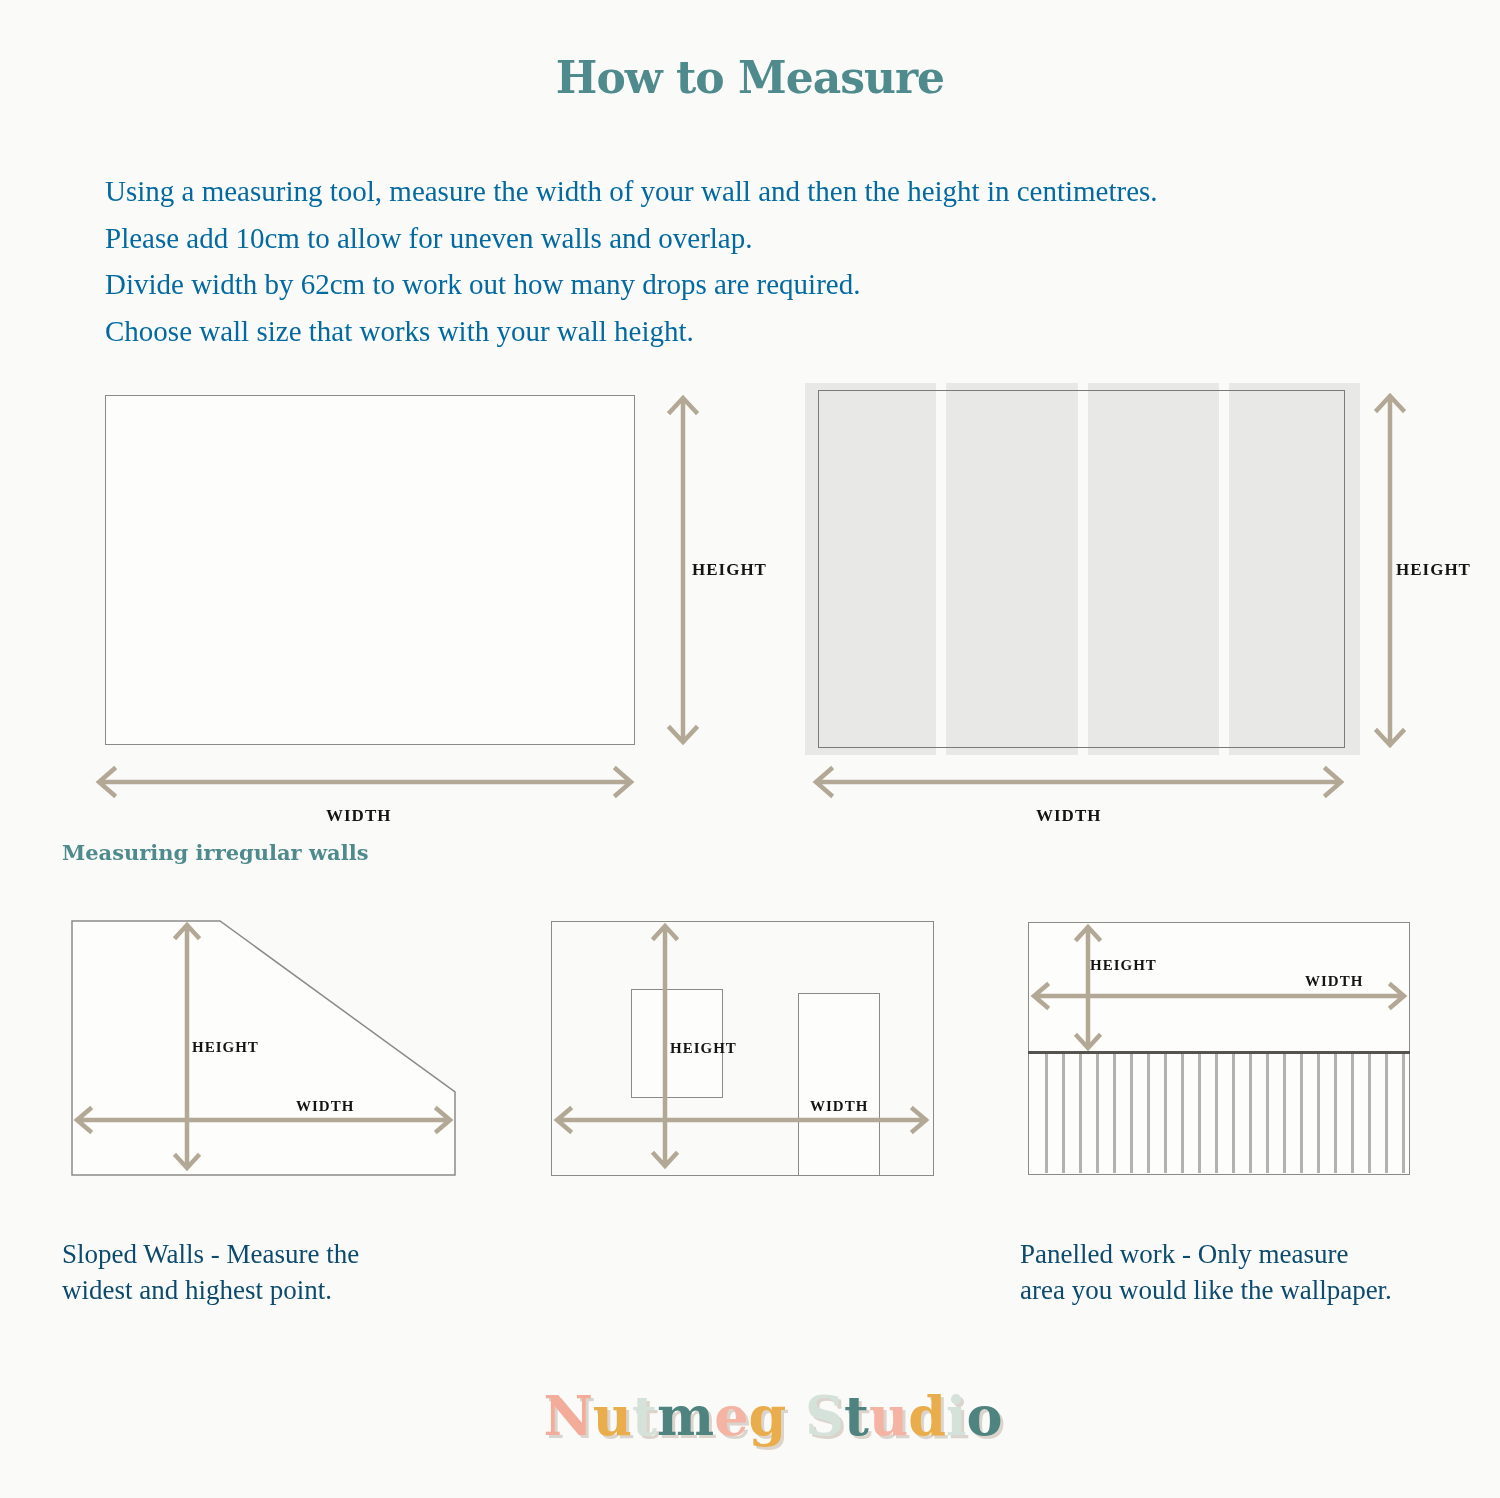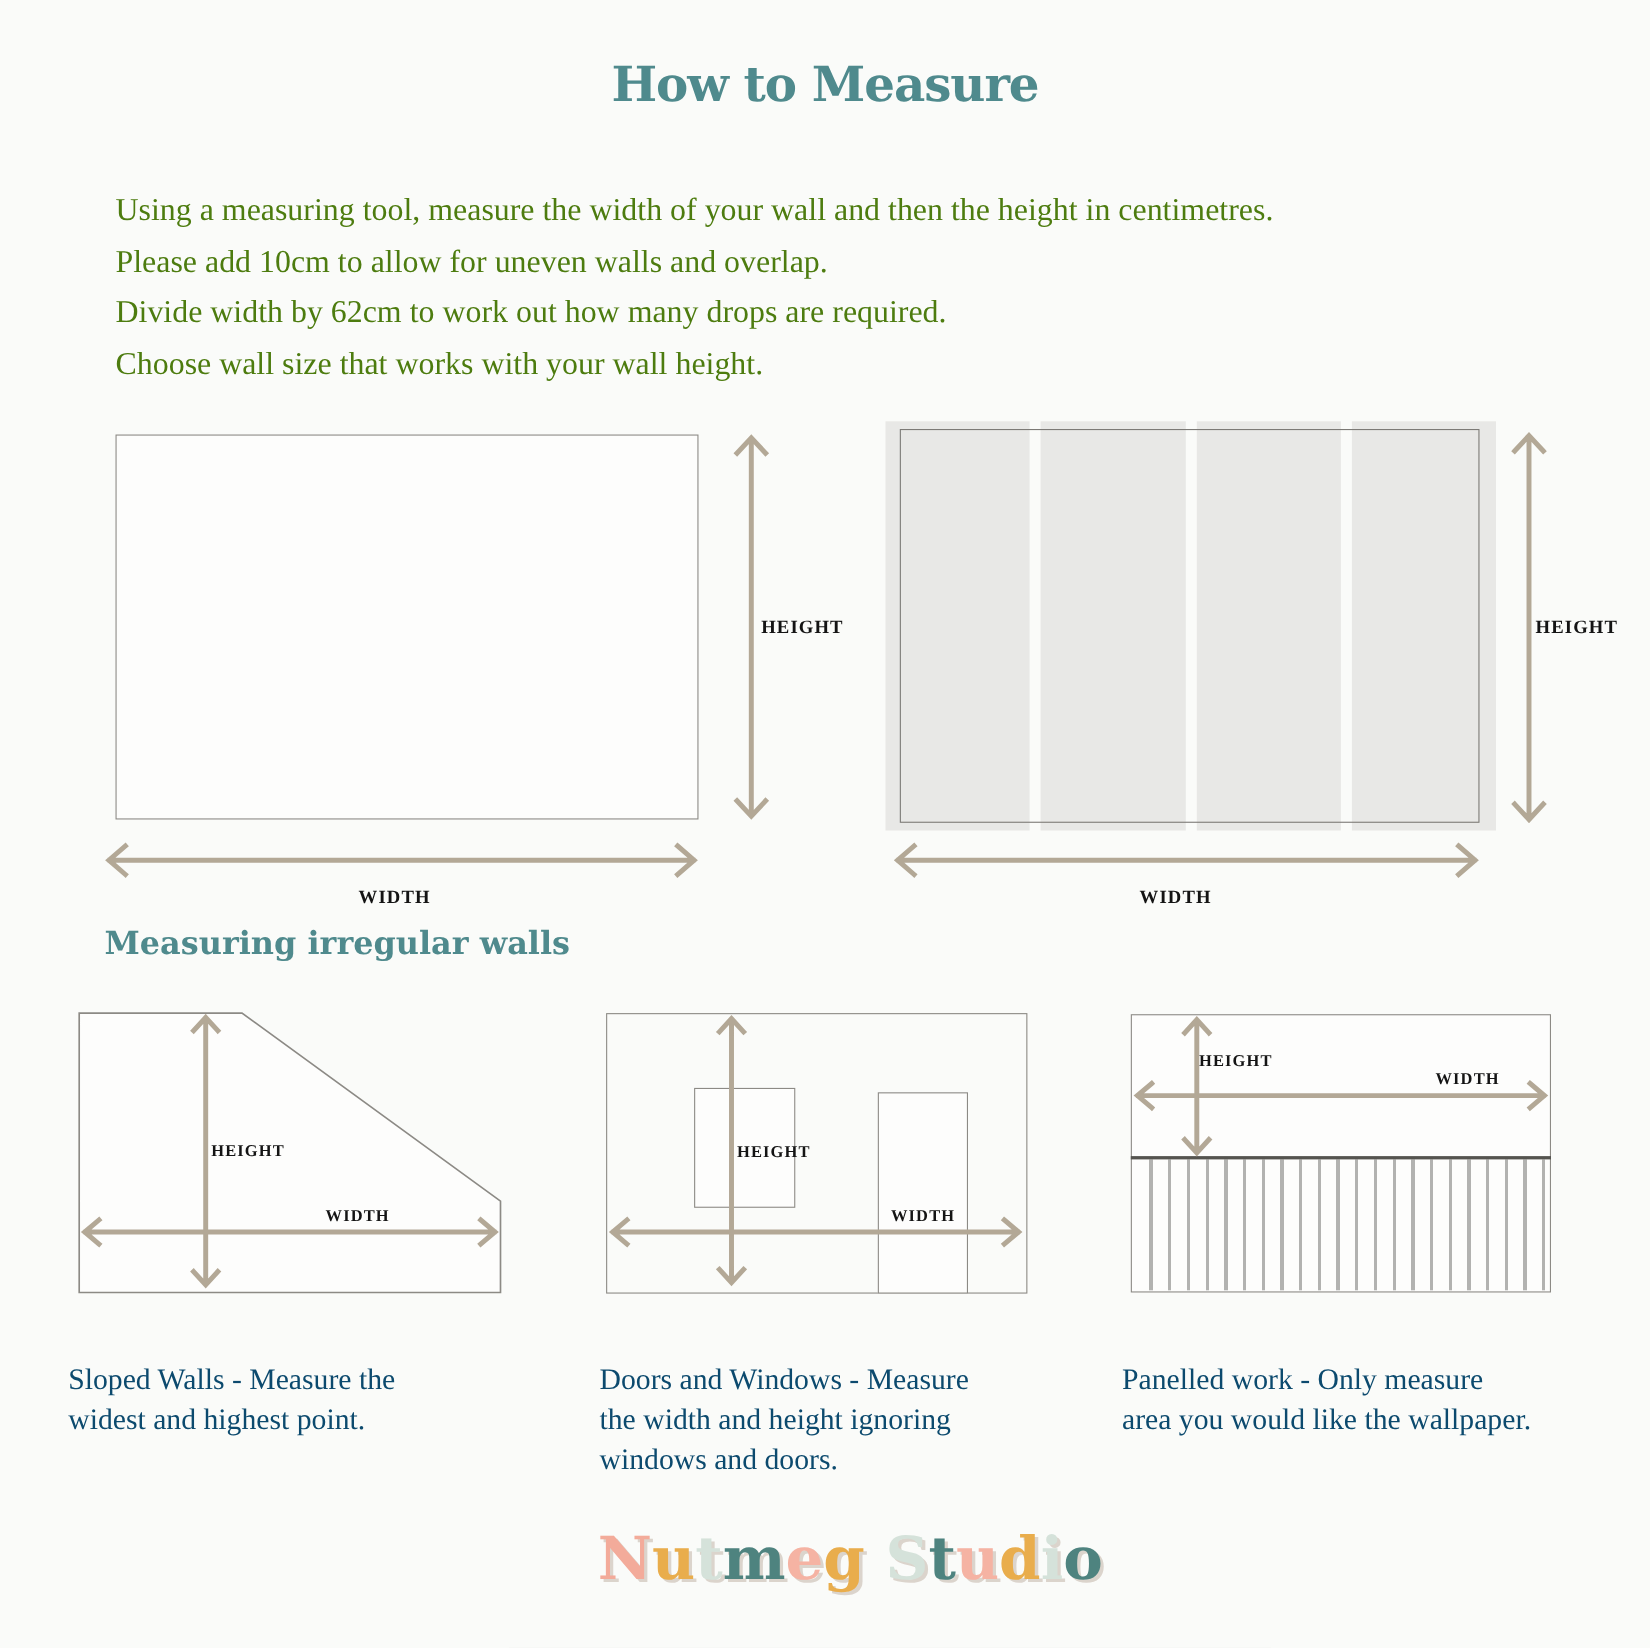--- a/index.html
+++ b/index.html
@@ -16,29 +16,28 @@
     text-align:center;
     font-family:"DejaVu Serif", serif;
     font-weight:bold;
     font-size:44px;
     letter-spacing:-1px;
     color:#4f8a8d;
   }
   .instructions{
     position:absolute;top:168px;left:105px;width:1320px;
     font-size:29px;line-height:46.5px;
-    color:#4d7c0f;
+    color:#0369a1;
   }
   .section-heading{
     position:absolute;top:840px;left:62px;
     font-family:"DejaVu Serif", serif;
     font-weight:bold;
-    font-size:29px;
+    font-size:21px;
     color:#4f8a8d;
-    margin-left:33px;
   }
   
   .rect{position:absolute;box-sizing:border-box;border:1.5px solid #8c8a85;}
   .plain-wall{left:105px;top:395px;width:530px;height:350px;background:#fdfdfc;}
   .drops-backdrop{
     position:absolute;left:805px;top:383px;width:555px;height:372px;
     display:flex;gap:10px;
   }
   .drop{flex:1;background:#e8e8e6;}
   .drops-outline{left:818px;top:390px;width:527px;height:358px;border-color:#7c7a76;background:transparent;}
@@ -145,25 +144,20 @@
   <div class="dim sm" style="left:296px;top:1098px;width:70px;">WIDTH</div>
   <div class="dim sm" style="left:670px;top:1040px;width:70px;">HEIGHT</div>
   <div class="dim sm" style="left:810px;top:1098px;width:70px;">WIDTH</div>
   <div class="dim sm" style="left:1090px;top:957px;width:70px;">HEIGHT</div>
   <div class="dim sm" style="left:1305px;top:973px;width:70px;">WIDTH</div>
 
   <div class="caption" style="left:62px;top:1236px;">
     <div>Sloped Walls - Measure the</div>
     <div>widest and highest point.</div>
   </div>
-  <div class="caption" style="left:545px;top:1236px;">
-    <div>Doors and Windows - Measure</div>
-    <div>the width and height ignoring</div>
-    <div>windows and doors.</div>
-  </div>
   <div class="caption" style="left:1020px;top:1236px;">
     <div>Panelled work - Only measure</div>
     <div>area you would like the wallpaper.</div>
   </div>
 
   <div class="logo"><span style="color: rgb(243, 171, 154);">N</span><span style="color: rgb(233, 173, 76);">u</span><span style="color: rgb(213, 226, 218);">t</span><span style="color: rgb(78, 131, 127);">m</span><span style="color: rgb(245, 179, 163);">e</span><span style="color: rgb(233, 173, 76);">g</span><span style="white-space: pre; text-shadow: none;"> </span><span style="color: rgb(213, 226, 218);">S</span><span style="color: rgb(78, 131, 127);">t</span><span style="color: rgb(245, 179, 163);">u</span><span style="color: rgb(233, 173, 76);">d</span><span style="color: rgb(213, 226, 218);">i</span><span style="color: rgb(78, 131, 127);">o</span></div>
 
 </div>
 
 </body></html>

